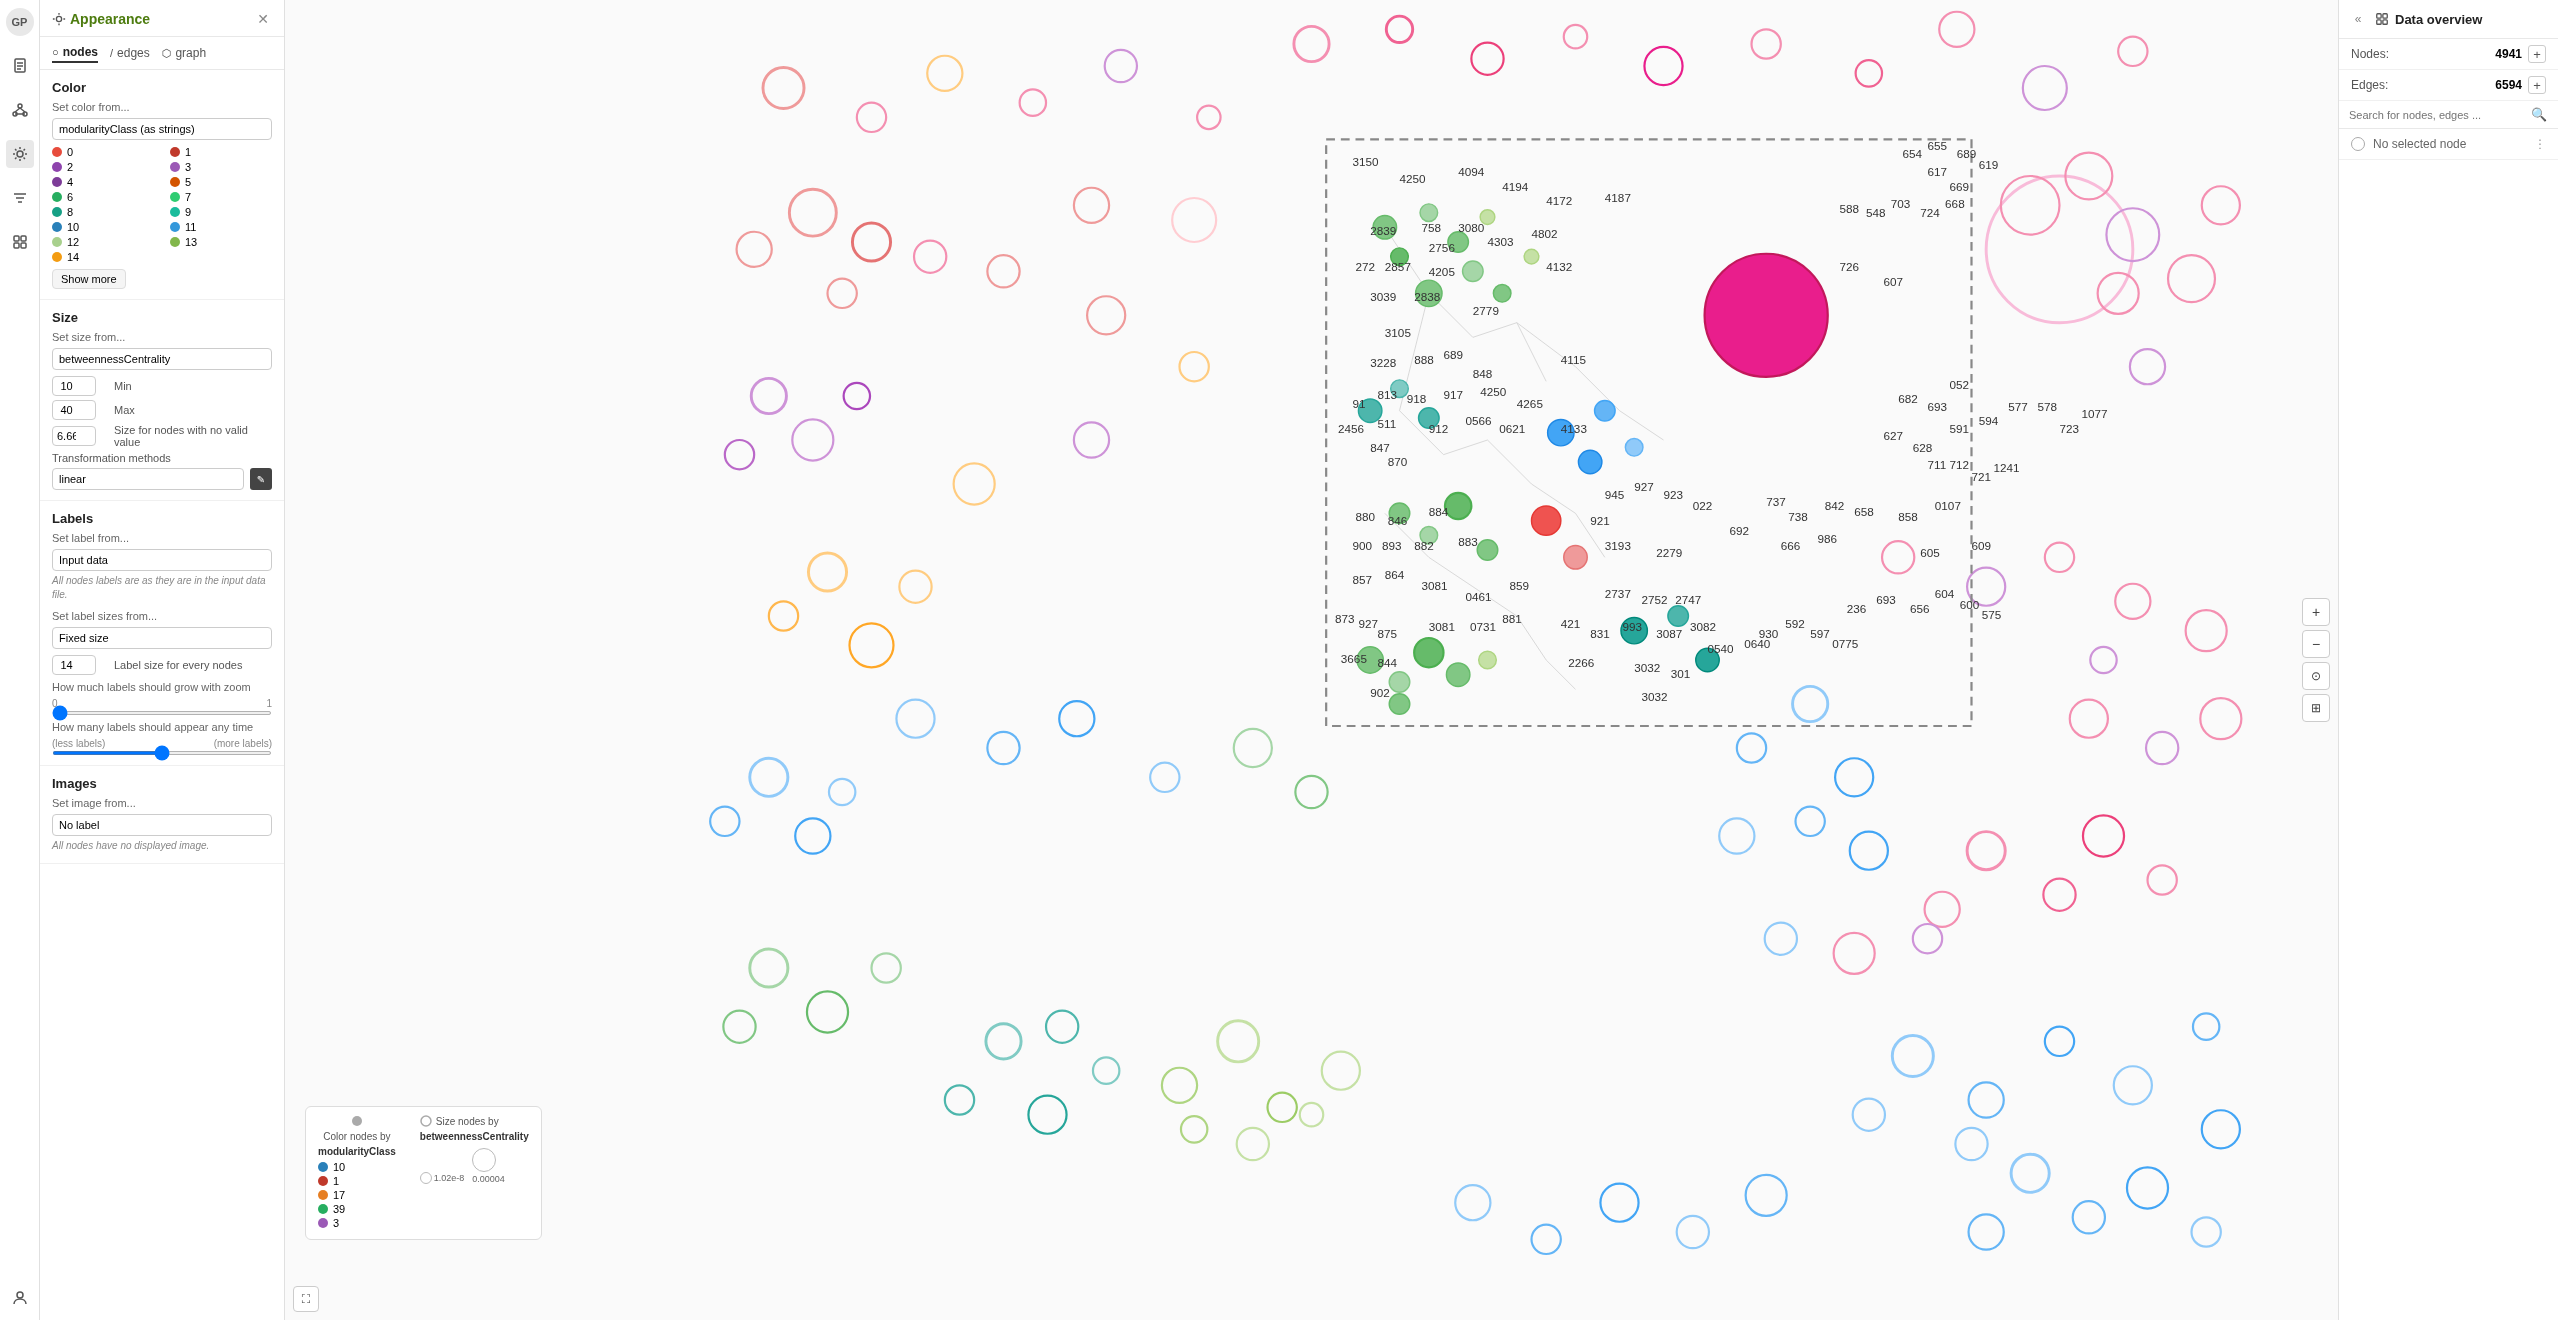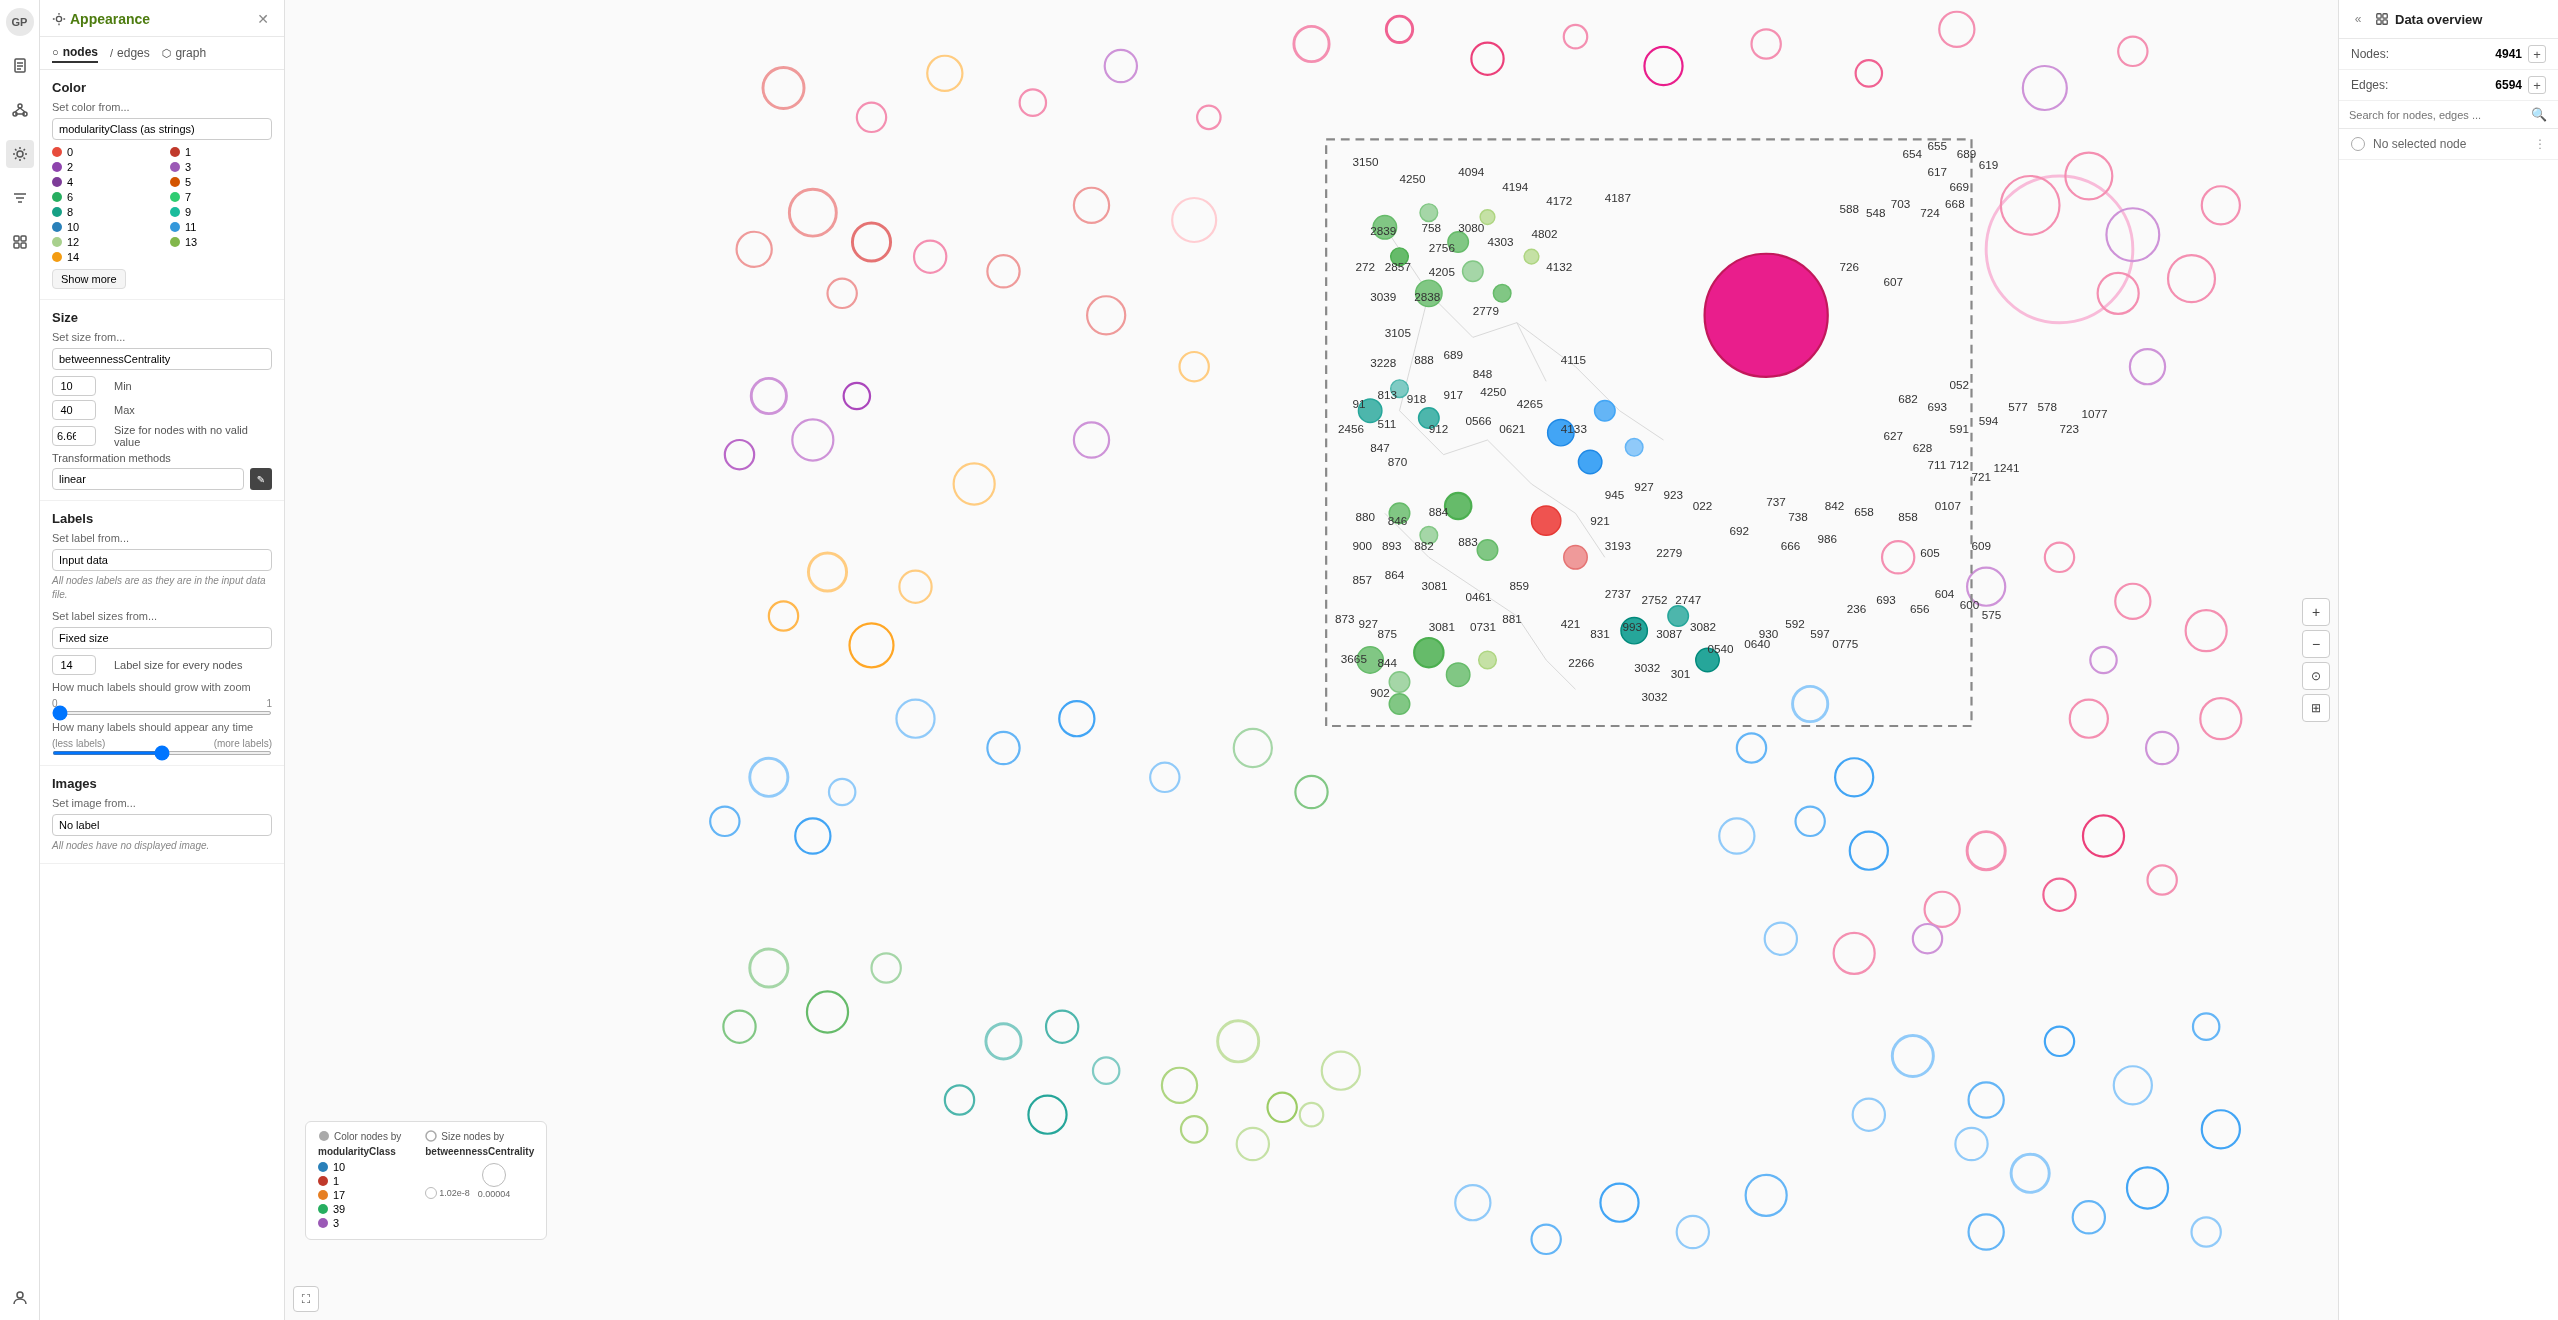--- a/index.html
+++ b/index.html
@@ -956,21 +956,21 @@
     <circle cx="750" cy="820" r="12" fill="none" stroke="#90caf9" stroke-width="1.5"></circle>
     <circle cx="800" cy="845" r="10" fill="none" stroke="#64b5f6" stroke-width="1.5"></circle>
     <circle cx="850" cy="820" r="13" fill="none" stroke="#42a5f5" stroke-width="1.5"></circle>
     <circle cx="900" cy="840" r="11" fill="none" stroke="#90caf9" stroke-width="1.5"></circle>
     <circle cx="950" cy="815" r="14" fill="none" stroke="#64b5f6" stroke-width="1.5"></circle>
 
   </svg>
 
   <div class="legend-overlay">
     <div>
-      <div style="display:flex;align-items:center;gap:4px;margin-bottom:4px;">
+      <div style="display:flex;align-items:center;gap:4px;margin-bottom:4px;flex-direction:column;">
         <svg width="12" height="12" viewBox="0 0 12 12">
             <circle cx="6" cy="6" r="5" fill="#aaa"></circle>
           </svg>
         <span style="font-size:10px;color:#555;">Color nodes by</span>
       </div>
       <div style="font-size:10px;font-weight:600;color:#333;margin-bottom:4px;">modularityClass</div>
       <div class="legend-item">
         <div class="legend-dot" style="background:#2980b9;"></div>
         <span>10</span>
       </div>
@@ -997,21 +997,21 @@
             <circle cx="6" cy="6" r="5" fill="none" stroke="#aaa" stroke-width="1.5"></circle>
           </svg>
         <span style="font-size:10px;color:#555;">Size nodes by</span>
       </div>
       <div style="font-size:10px;font-weight:600;color:#333;margin-bottom:6px;">betweennessCentrality</div>
       <div style="display:flex;align-items:flex-end;gap:8px;">
         <div style="display:flex;flex-direction:row;align-items:center;gap:2px;">
           <div class="legend-circle" style="width:12px;height:12px;"></div>
           <span style="font-size:9px;color:#666;">1.02e-8</span>
         </div>
-        <div style="display:flex;flex-direction:column;align-items:center;gap:2px;">
+        <div style="display:flex;flex-direction:column;gap:2px;">
           <div class="legend-circle" style="width:24px;height:24px;"></div>
           <span style="font-size:9px;color:#666;">0.00004</span>
         </div>
       </div>
     </div>
   </div>
 
   <div class="map-controls">
     <div class="map-ctrl-btn" style="font-size:12px;">⛶</div>
   </div>

